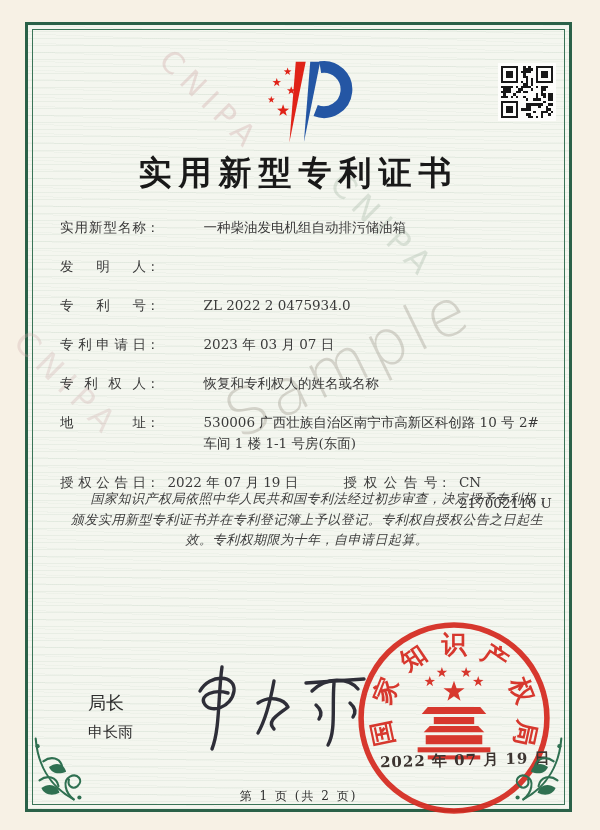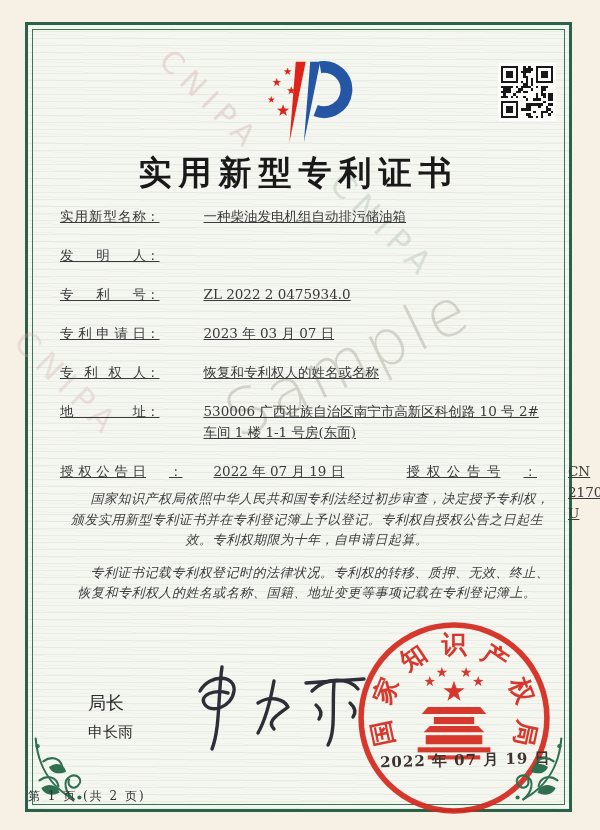--- a/index.html
+++ b/index.html
@@ -19,40 +19,40 @@
   }
   .frame-inner{position:absolute;inset:4px;border:1px solid #3a7457;pointer-events:none;}
   .cert-no{position:absolute;left:32px;top:52px;font-size:13px;letter-spacing:1.5px;color:#4a4a4a;}
   .logo{position:absolute;left:225px;top:34px;width:100px;height:86px;}
   .qr{position:absolute;left:470px;top:38px;width:58px;height:58px;background:#fdfdfb;padding:3px;box-sizing:border-box;}
   .qr svg{display:block;width:100%;height:100%;}
   .title{
     position:absolute;left:0;top:126px;width:100%;text-align:center;
     font-size:33px;font-weight:700;letter-spacing:7px;color:#191919;
   }
-  .fields{position:absolute;left:32px;top:181px;width:492px;font-size:13.5px;color:#3a3a3a;text-decoration:underline;}
+  .fields{position:absolute;left:32px;top:192px;width:492px;font-size:13.5px;color:#3a3a3a;}
   .frow{display:flex;margin-bottom:18px;line-height:21px;}
   .flabel{display:inline-block;width:86px;text-align:justify;text-align-last:justify;flex:none;}
   .fcolon{flex:none;margin-right:8px;}
   .fvalue{flex:1;word-break:break-all;margin-left:36px;}
-  .grant-row{display:flex;line-height:21px;gap:23px;}
+  .grant-row{display:flex;line-height:21px;}
   .grant-date-value{width:152px;flex:none;}
-  .glabel2{display:inline-block;width:94px;text-align:justify;text-align-last:justify;flex:none;margin-left:18px;}
+  .glabel2{display:inline-block;width:94px;text-align:justify;text-align-last:justify;flex:none;margin-left:24px;}
   .paras{position:absolute;left:33px;top:464px;width:492px;font-size:13px;line-height:20.5px;
     color:#3d3d3d;font-style:italic;letter-spacing:0.5px;}
   .paras p{margin:0 0 12px 0;text-indent:2em;text-align:center;}
   .sig-title{position:absolute;left:60px;top:666px;font-size:18px;color:#2d2d2d;font-family:"DejaVu Sans","Liberation Sans",sans-serif;}
   .sig-name{position:absolute;left:60px;top:698px;font-size:15px;color:#2d2d2d;font-family:Liberation Sans, sans-serif;}
   .sig-hand{position:absolute;left:150px;top:628px;width:200px;height:105px;}
   .seal{position:absolute;left:325px;top:592px;width:202px;height:202px;opacity:0.92;}
   .seal-date{
     position:absolute;left:352px;top:726px;font-size:15px;color:#3c3430;
     letter-spacing:1px;font-weight:600;transform:rotate(-1.5deg);white-space:nowrap;
   }
-  .footer{position:absolute;left:0;top:763px;width:100%;font-size:12px;color:#2f2f2f;letter-spacing:2px;}
+  .footer{position:absolute;left:0;top:763px;width:100%;text-align:center;font-size:12px;color:#2f2f2f;letter-spacing:2px;}
   .flourish{position:absolute;bottom:2px;width:95px;height:95px;}
   .flourish.left{left:2px;}
   .flourish.right{right:2px;transform:scaleX(-1);}
   .wm{position:absolute;pointer-events:none;font-family:"DejaVu Sans","Liberation Sans",sans-serif;white-space:nowrap;}
   .wm-cnipa1{left:118px;top:58px;font-size:30px;letter-spacing:8px;color:rgba(205,165,165,0.35);transform:rotate(45deg);}
   .wm-cnipa2{left:288px;top:182px;font-size:32px;letter-spacing:8px;color:rgba(160,180,160,0.33);transform:rotate(45deg);}
   .wm-cnipa3{left:-28px;top:340px;font-size:32px;letter-spacing:8px;color:rgba(205,170,170,0.30);transform:rotate(45deg);}
   .wm-sample{left:188px;top:300px;font-size:64px;font-weight:300;letter-spacing:4px;color:rgba(168,162,150,0.42);transform:rotate(-26deg);}
 </style>
 </head>
@@ -330,21 +330,20 @@
           <span class="fcolon">：</span>
         <span class="grant-date-value">2022 年 07 月 19 日</span>
         <span class="glabel2">授权公告号</span>
           <span class="fcolon">：</span>
         <span>CN 217002110 U</span>
       </div>
     </div>
 
     <div class="paras">
       <p>国家知识产权局依照中华人民共和国专利法经过初步审查，决定授予专利权，颁发实用新型专利证书并在专利登记簿上予以登记。专利权自授权公告之日起生效。专利权期限为十年，自申请日起算。</p>
-      <p>专利证书记载专利权登记时的法律状况。专利权的转移、质押、无效、终止、恢复和专利权人的姓名或名称、国籍、地址变更等事项记载在专利登记簿上。</p>
     </div>
 
     <div class="sig-title">局长</div>
     <div class="sig-name">申长雨</div>
     <svg class="sig-hand" viewBox="0 0 200 105">
       <g fill="none" stroke="#2e2e38" stroke-width="3.4" stroke-linecap="round" stroke-linejoin="round">
         <path d="M44,14 C40,42 42,76 34,96"></path>
         <path d="M22,38 C32,20 58,22 56,38 C54,54 32,62 26,50 C22,42 36,36 50,40"></path>
         <path d="M96,28 C92,50 88,66 80,80"></path>
         <path d="M80,50 C92,42 106,46 110,54 C100,62 88,68 96,76"></path>

